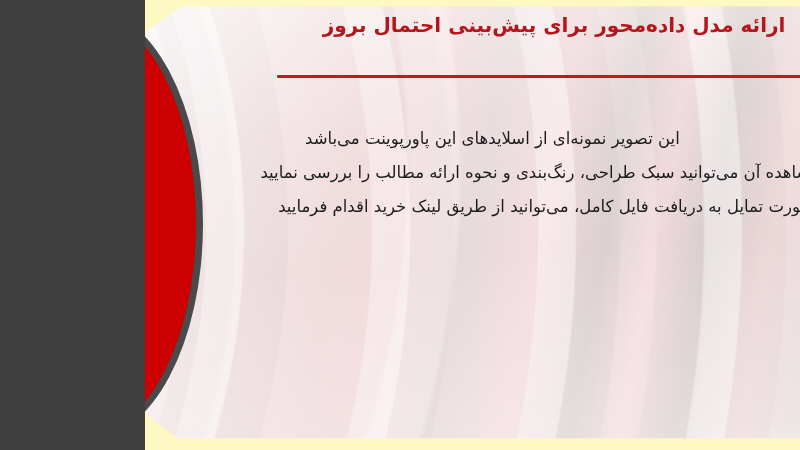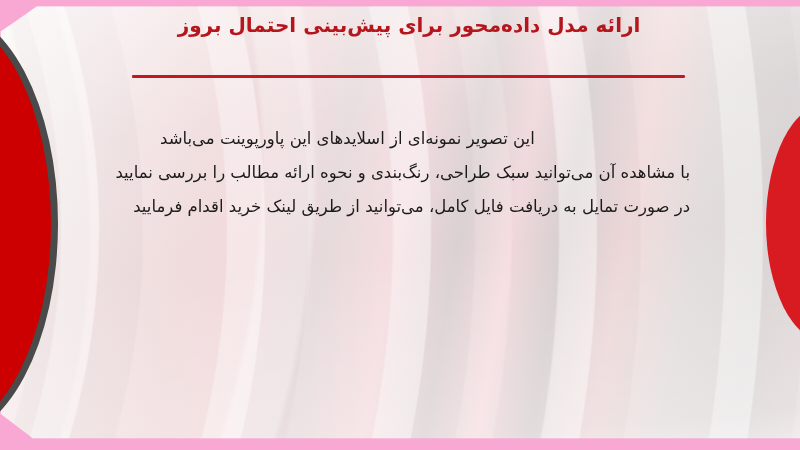--- a/index.html
+++ b/index.html
@@ -10,23 +10,23 @@
   body {
     width: 800px;
     height: 450px;
     overflow: hidden;
     font-family: "DejaVu Sans", "Liberation Sans", sans-serif;
   }
 
   
   #slide {
     position: relative;
-    width: 800px;
+    width: 655px;
     height: 450px;
-    background: #f9a8d4;   
+    background: #fef9c3;   
     overflow: hidden;
   }
 
   
   .panel {
     position: absolute;
     left: 0;
     top: 0;
     width: 800px;
     height: 450px;

